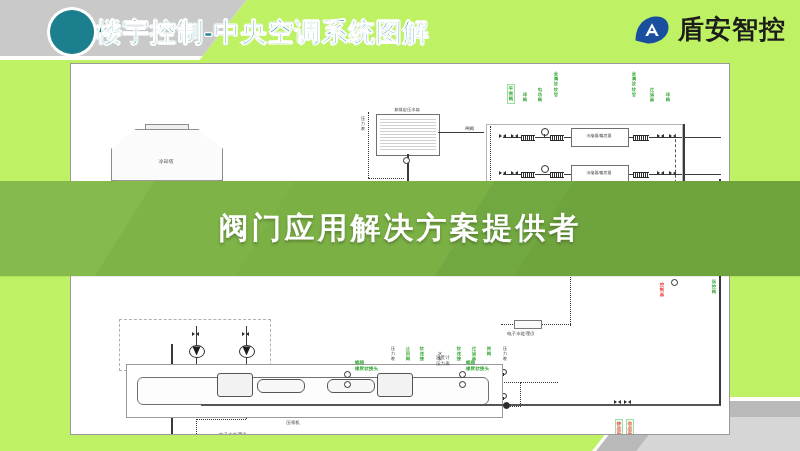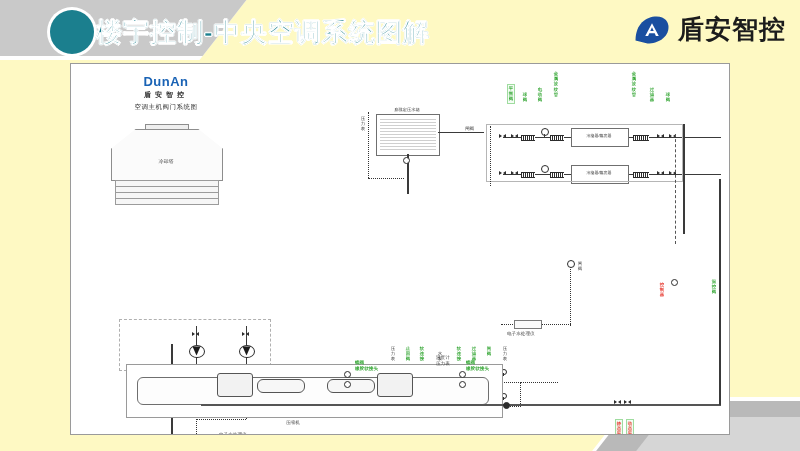--- a/index.html
+++ b/index.html
@@ -5,21 +5,21 @@
   html,body{margin:0;padding:0;}
   body{
     width:800px;height:451px;overflow:hidden;
     font-family:"Liberation Sans","DejaVu Sans",sans-serif;
     background:#efefef;
     position:relative;
   }
   
   #slide{
     position:absolute;inset:0;
-    background:#fef9c3;
+    background:#bef264;
     overflow:hidden;
   }
   .corner-tl{
     position:absolute;left:-30px;top:-14px;
     width:260px;height:70px;
     background:#c9c9c9;
     transform:skewX(-38deg);
     box-shadow:0 4px 0 #ffffff;
   }
   .corner-tl-2{
@@ -205,25 +205,20 @@
         <path d="M2 34 C 2 12, 16 2, 30 2 C 42 2, 46 10, 46 16 C 46 30, 32 38, 18 38 Z" fill="#1a4fa0"></path>
         <path d="M24 11 L33 28 H29.2 L27.6 24.4 H20.4 L18.8 28 H15 Z M21.7 21.3 H26.3 L24 16.2 Z" fill="#ffffff"></path>
       </svg>
       <div id="brand-text">盾安智控</div>
     </div>
   </div>
 
   <div id="diagram-card">
     <div id="diagram-inner">
 
-      <div id="dun-logo">
-        <div class="dl-main">DunAn</div>
-        <div class="dl-sub">盾安智控</div>
-        <div class="dl-cap">空调主机阀门系统图</div>
-      </div>
 
       <div id="tower">
         <div class="top-bar"></div>
         <div class="body"></div>
         <div class="lbl">冷却塔</div>
         <div class="fin" style="top:56px"></div>
         <div class="fin" style="top:62px"></div>
         <div class="fin" style="top:68px"></div>
         <div class="fin" style="top:74px"></div>
       </div>
@@ -445,14 +440,20 @@
       <div class="dot-v" style="left:499px;top:200px;height:62px;"></div>
       <div class="circ" style="left:496px;top:196px;width:6px;height:6px;"></div>
       <div class="dlabel black" style="left:506px;top:197px;">闸阀</div>
 
       <div class="circ" style="left:600px;top:215px;width:5px;height:5px;"></div>
       <div class="dlabel" style="left:640px;top:215px;">温控阀</div>
 
     </div>
   </div>
 
+  <div id="banner">
+    <div class="sheen1"></div>
+    <div class="sheen2"></div>
+    <div class="sheen3"></div>
+    <div id="banner-text">阀门应用解决方案提供者</div>
+  </div>
 
 </div>
 
 </body></html>

